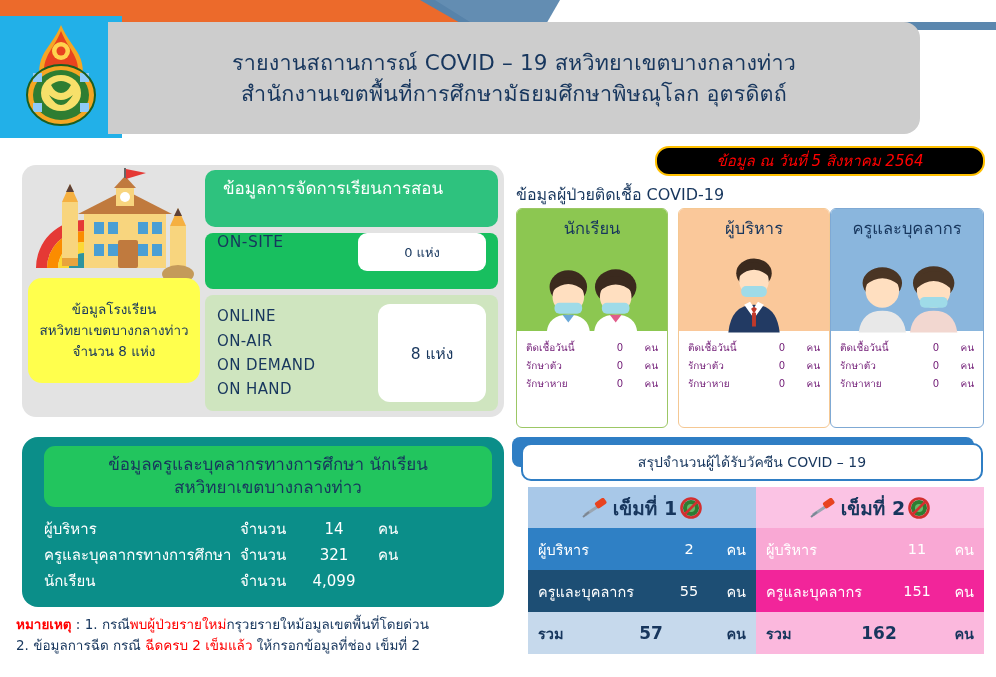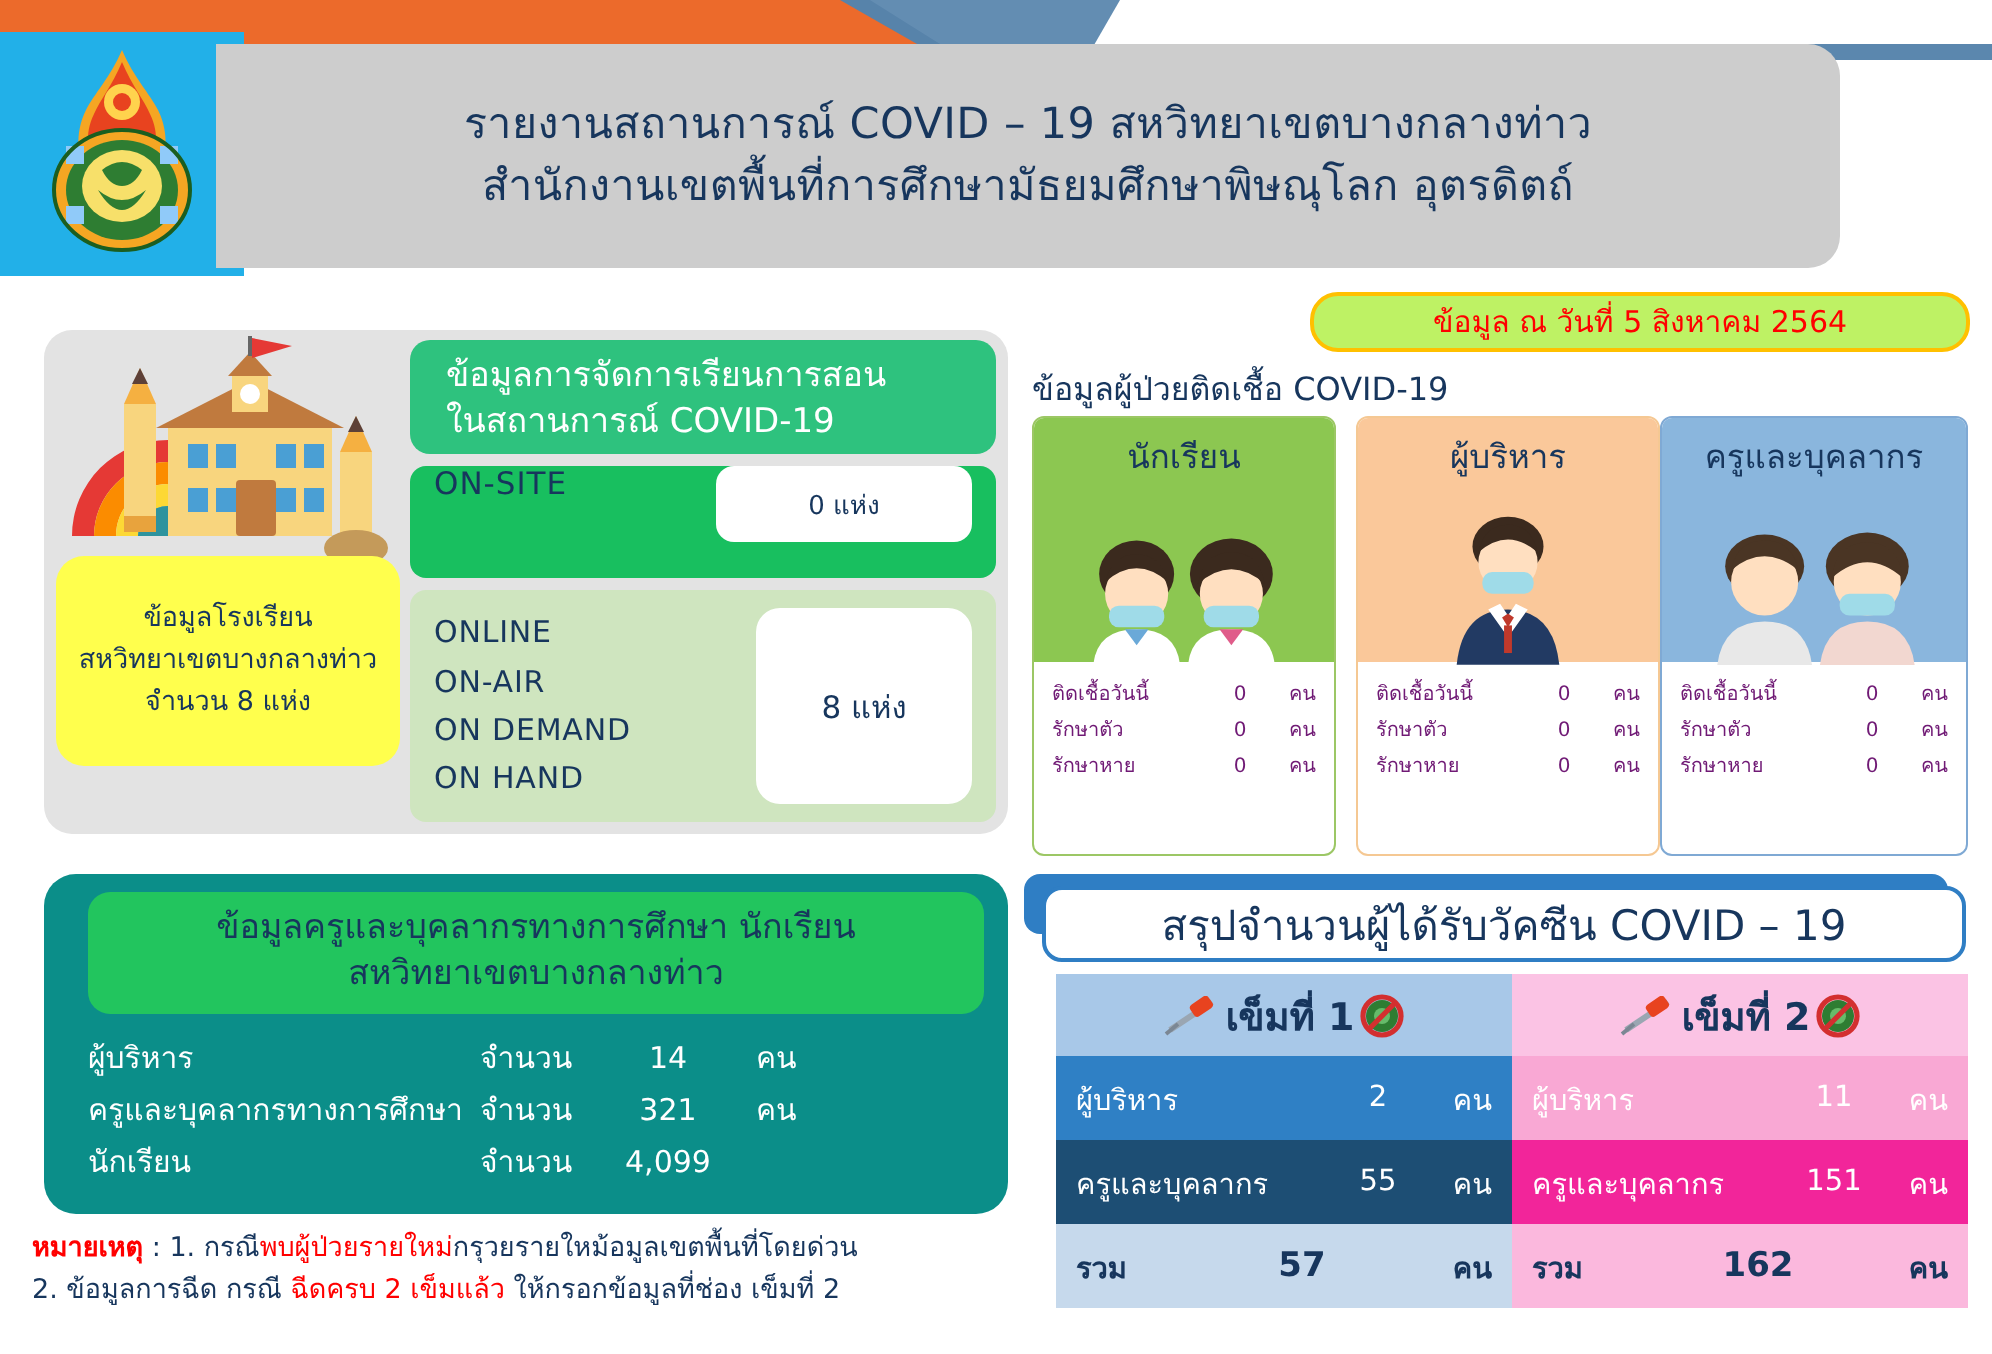--- a/index.html
+++ b/index.html
@@ -21,23 +21,23 @@
   .hdr-band {
     position:absolute; left:108px; top:22px; width:812px; height:112px;
     background:#cdcdcd; border-radius:0 16px 16px 0;
     display:flex; flex-direction:column; align-items:center; justify-content:center;
   }
   .hdr-line { color:#17365d; font-size:21.5px; letter-spacing:.2px; line-height:1.45; white-space:nowrap; }
 
   
   .date-pill {
     position:absolute; left:655px; top:146px; width:330px; height:30px;
-    background:#bef264; border:2.5px solid #ffc000; border-radius:14px;
+    background:#000000; border:2.5px solid #ffc000; border-radius:14px;
     display:flex; align-items:center; justify-content:center;
-    color:#ff0000; font-size:15px; white-space:nowrap;
+    color:#ff0000; font-size:15px; white-space:nowrap;font-style:italic;
   }
 
   
   .grey-panel {
     position:absolute; left:22px; top:165px; width:482px; height:252px;
     background:#e3e3e3; border-radius:14px;
   }
 
   
   .school-art { position:absolute; left:28px; top:168px; width:172px; height:130px; }
@@ -127,21 +127,21 @@
   .pb-row { display:flex; align-items:baseline; }
   .pb-lbl { flex:1; }
   .pb-num { width:20px; text-align:center; }
   .pb-unit{ width:28px; text-align:right; }
 
   
   .vac-banner {
     position:absolute; left:521px; top:443px; width:462px; height:38px;
     background:#ffffff; border:2px solid #2f7ec4; border-radius:10px;
     display:flex; align-items:center; justify-content:center;
-    color:#17365d; font-size:21px;text-align:right;
+    color:#17365d; font-size:14px;text-align:right;
   }
   .vac-banner-shadow {
     position:absolute; left:512px; top:437px; width:462px; height:30px;
     background:#2f7ec4; border-radius:8px;
   }
   .vac-grid { position:absolute; left:528px; top:487px; width:456px; height:175px; display:flex; }
   .vac-col { width:228px; }
   .vc-head {
     height:41px; display:flex; align-items:center; justify-content:center; gap:3px;
     font-size:19px; color:#17365d; font-weight:bold;
@@ -235,21 +235,20 @@
 </svg>
 
 <div class="school-note">
   <div>ข้อมูลโรงเรียน</div>
   <div>สหวิทยาเขตบางกลางท่าว</div>
   <div>จำนวน 8 แห่ง</div>
 </div>
 
 <div class="teach-hdr">
   <div>ข้อมูลการจัดการเรียนการสอน</div>
-  <div>ในสถานการณ์ COVID-19</div>
 </div>
 
 <div class="onsite-row">
   <span class="onsite-lbl">ON-SITE</span>
   <span class="onsite-val">0 แห่ง</span>
 </div>
 
 <div class="online-row">
   <div class="online-list">
     <div>ONLINE</div>

